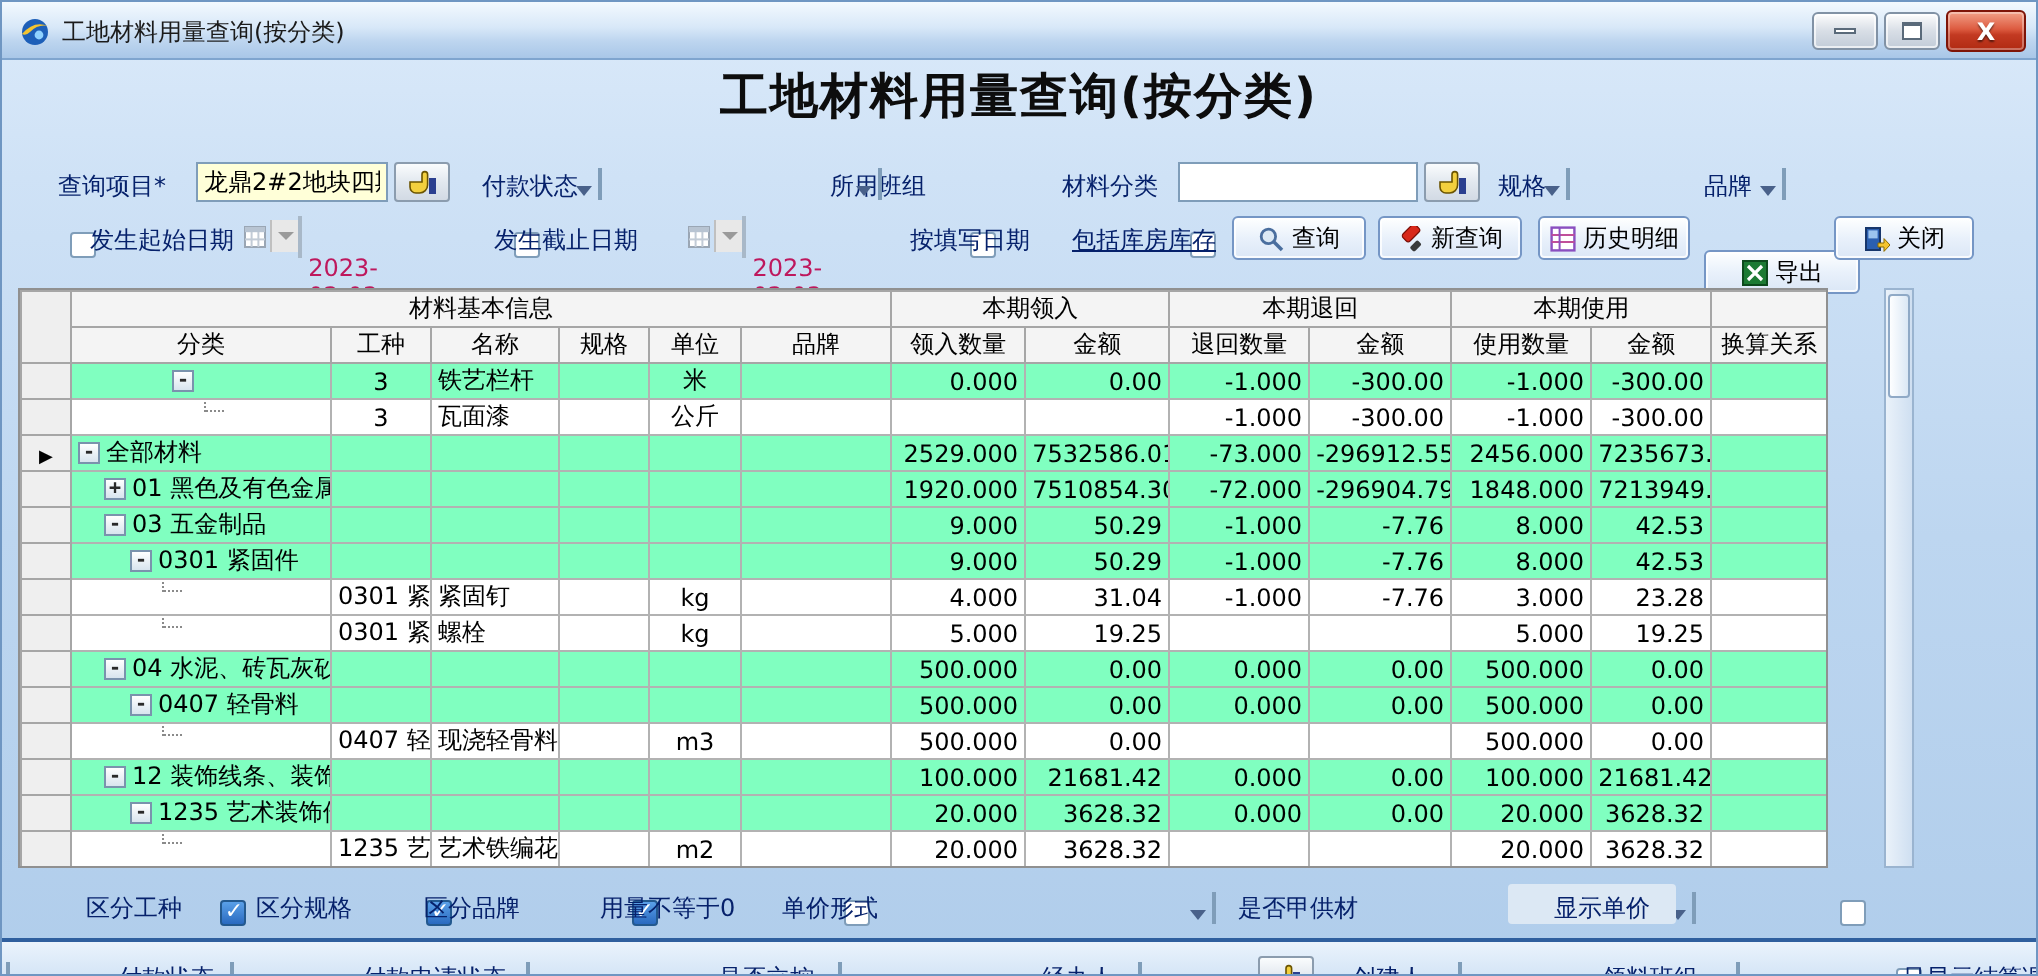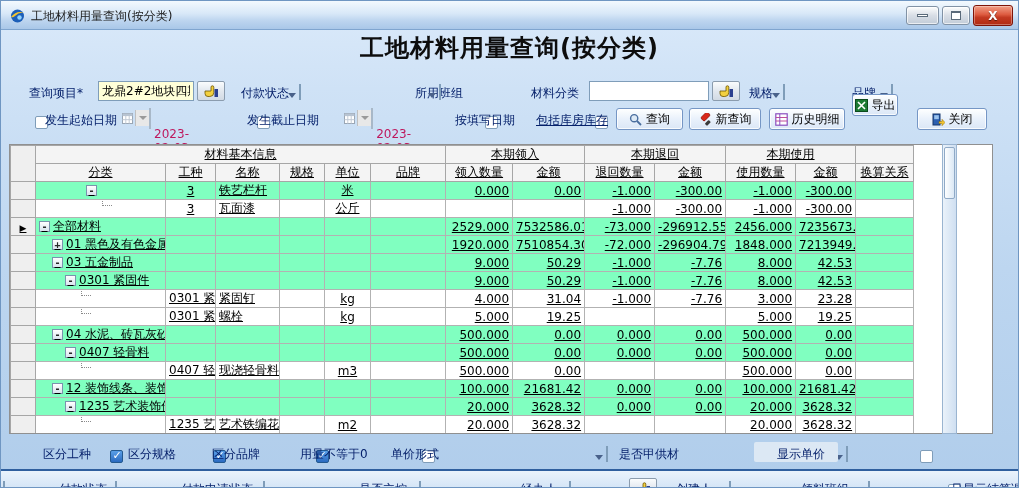--- a/index.html
+++ b/index.html
@@ -52,22 +52,22 @@
         border-radius:2px; position:relative; vertical-align:middle; }
   .cb.checked { background:linear-gradient(180deg,#5aa0e8,#2a6ac0); border-color:#23598f; }
   .cb.checked::after { content:"\2713"; position:absolute; left:1px; top:-2px; color:#fff; font-size:11px; font-weight:bold; }
 
   .toolbtn { height:22px; border:1px solid #7596c5; border-radius:3px;
              background:linear-gradient(180deg,#feffff,#e9f1fb 50%,#dbe7f6);
              box-shadow:inset 0 0 0 1px #ffffffcc; display:flex; align-items:center; justify-content:center;
              gap:4px; font-size:12px; color:#000; }
 
   
-  .tablebox { left:8px; top:143px; width:984px; height:290px; overflow:hidden; background:#fff;
-              border:1px solid #909090;text-decoration:underline; }
+  .tablebox { left:8px; top:143px; width:905px; height:290px; overflow:hidden; background:#fff;
+              border:1px solid #909090; }
   table { border-collapse:collapse; table-layout:fixed; width:903px; font-size:12px; background:#fff; }
   th, td { border:1px solid #b2b2b2; padding:0 3px; overflow:hidden; white-space:nowrap; font-weight:normal; }
   thead tr.grp th { height:16px; background:#f4f4f4; border-color:#a6a6a6; text-align:center; }
   thead tr.cols th { height:16px; background:#f4f4f4; border-color:#a6a6a6; text-align:center; }
   tbody td { height:17.6px; }
   tbody tr.g td { background:#80ffc0; }
   tbody tr.w td { background:#ffffff; }
   td.selcol, th.selcol { background:#efefef !important; border-color:#a6a6a6; padding:0; text-align:center; }
   tr.selected td { border-top:1px dotted #3c3c3c; border-bottom:1px dotted #3c3c3c; }
   .rowptr { font-size:9px; color:#000; }
@@ -211,21 +211,21 @@
     <span>
         <svg width="13" height="13" viewBox="0 0 13 13">
           <rect x="0.8" y="0.8" width="11.4" height="11.4" fill="#fff" stroke="#8a4fc0" stroke-width="1.2"></rect>
           <line x1="0.8" y1="4.5" x2="12.2" y2="4.5" stroke="#c04f9a"></line>
           <line x1="0.8" y1="8" x2="12.2" y2="8" stroke="#c04f9a"></line>
           <line x1="4.8" y1="0.8" x2="4.8" y2="12.2" stroke="#8a4fc0"></line>
         </svg>
       </span>
     <span>历史明细</span>
   </span>
-  <span class="abs toolbtn" style="left:851px;top:93px;width:46px;">
+  <span class="abs toolbtn" style="left:851px;top:124px;width:78px;">
     <span>
         <svg width="13" height="13" viewBox="0 0 13 13">
           <rect x="0.5" y="0.5" width="12" height="12" fill="#1c7a33" stroke="#0c4a1c"></rect>
           <path d="M3 3 L6.5 6.5 L3 10 M10 3 L6.5 6.5 L10 10" stroke="#fff" stroke-width="1.6" fill="none"></path>
         </svg>
       </span>
     <span>导出</span>
   </span>
   <span class="abs toolbtn" style="left:916px;top:107px;width:70px;">
     <span>

